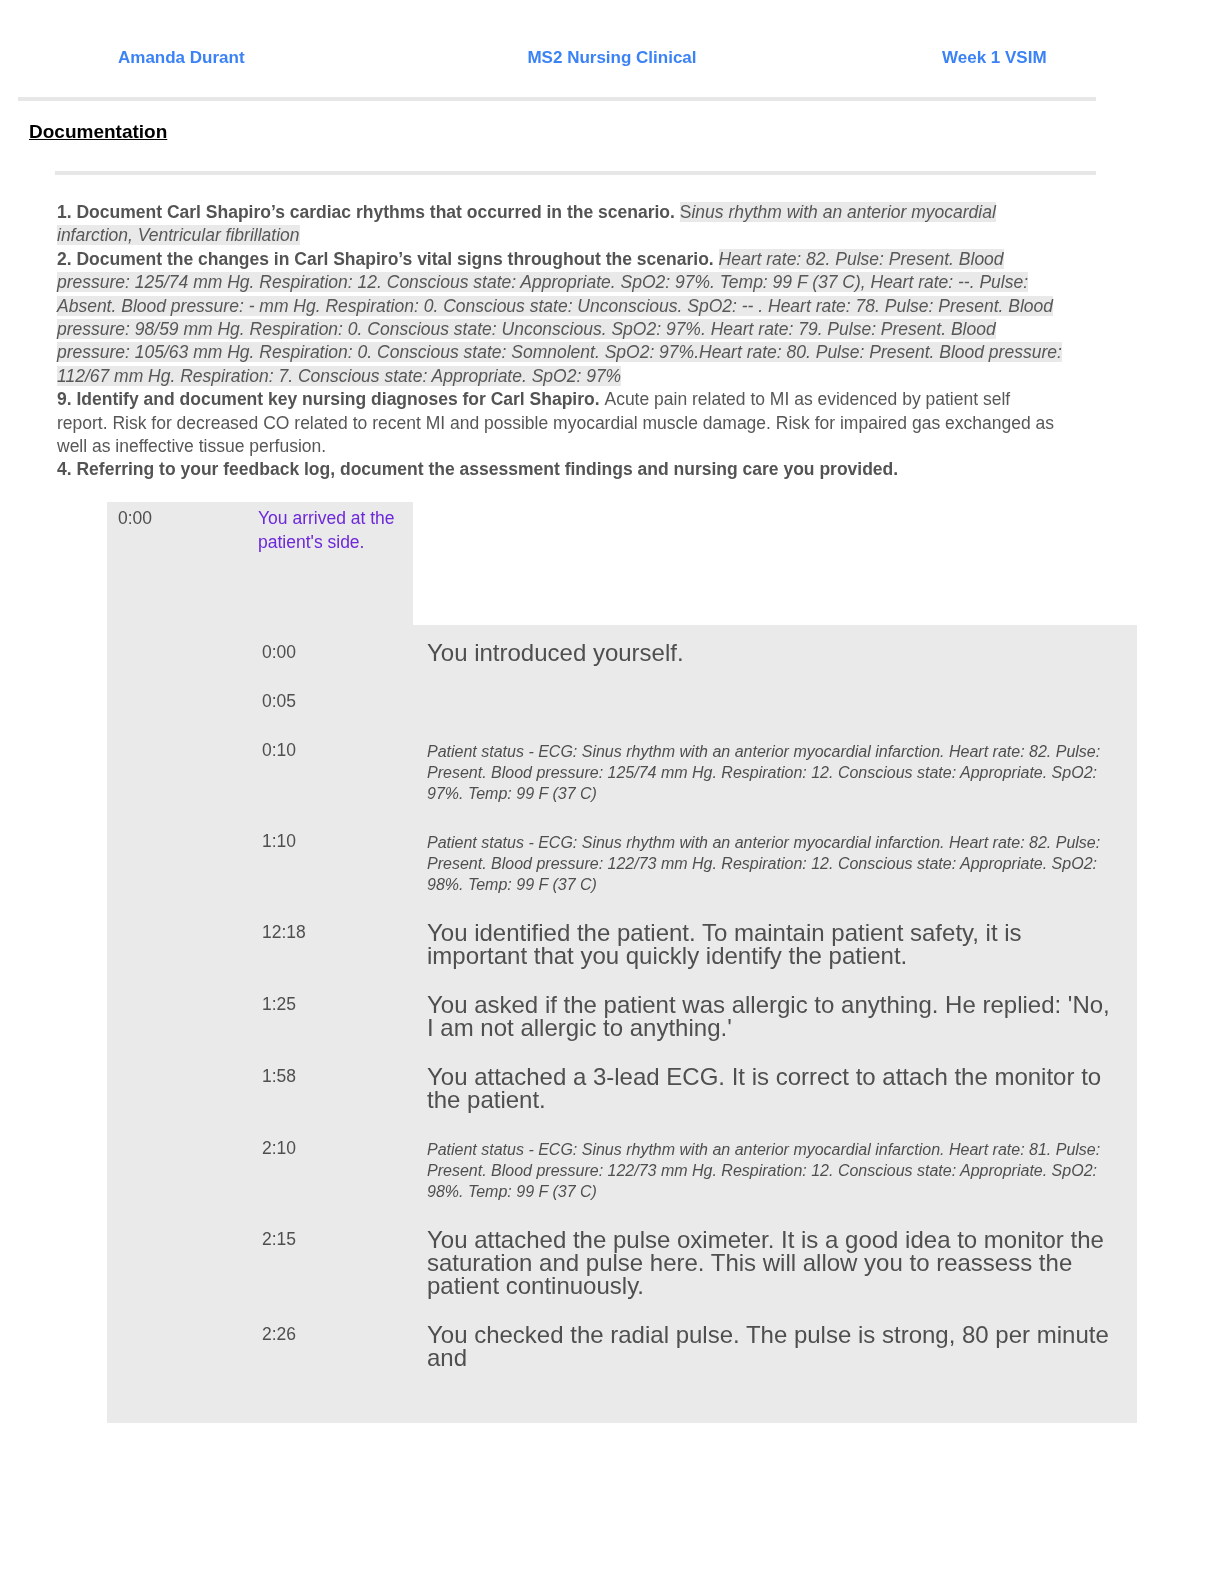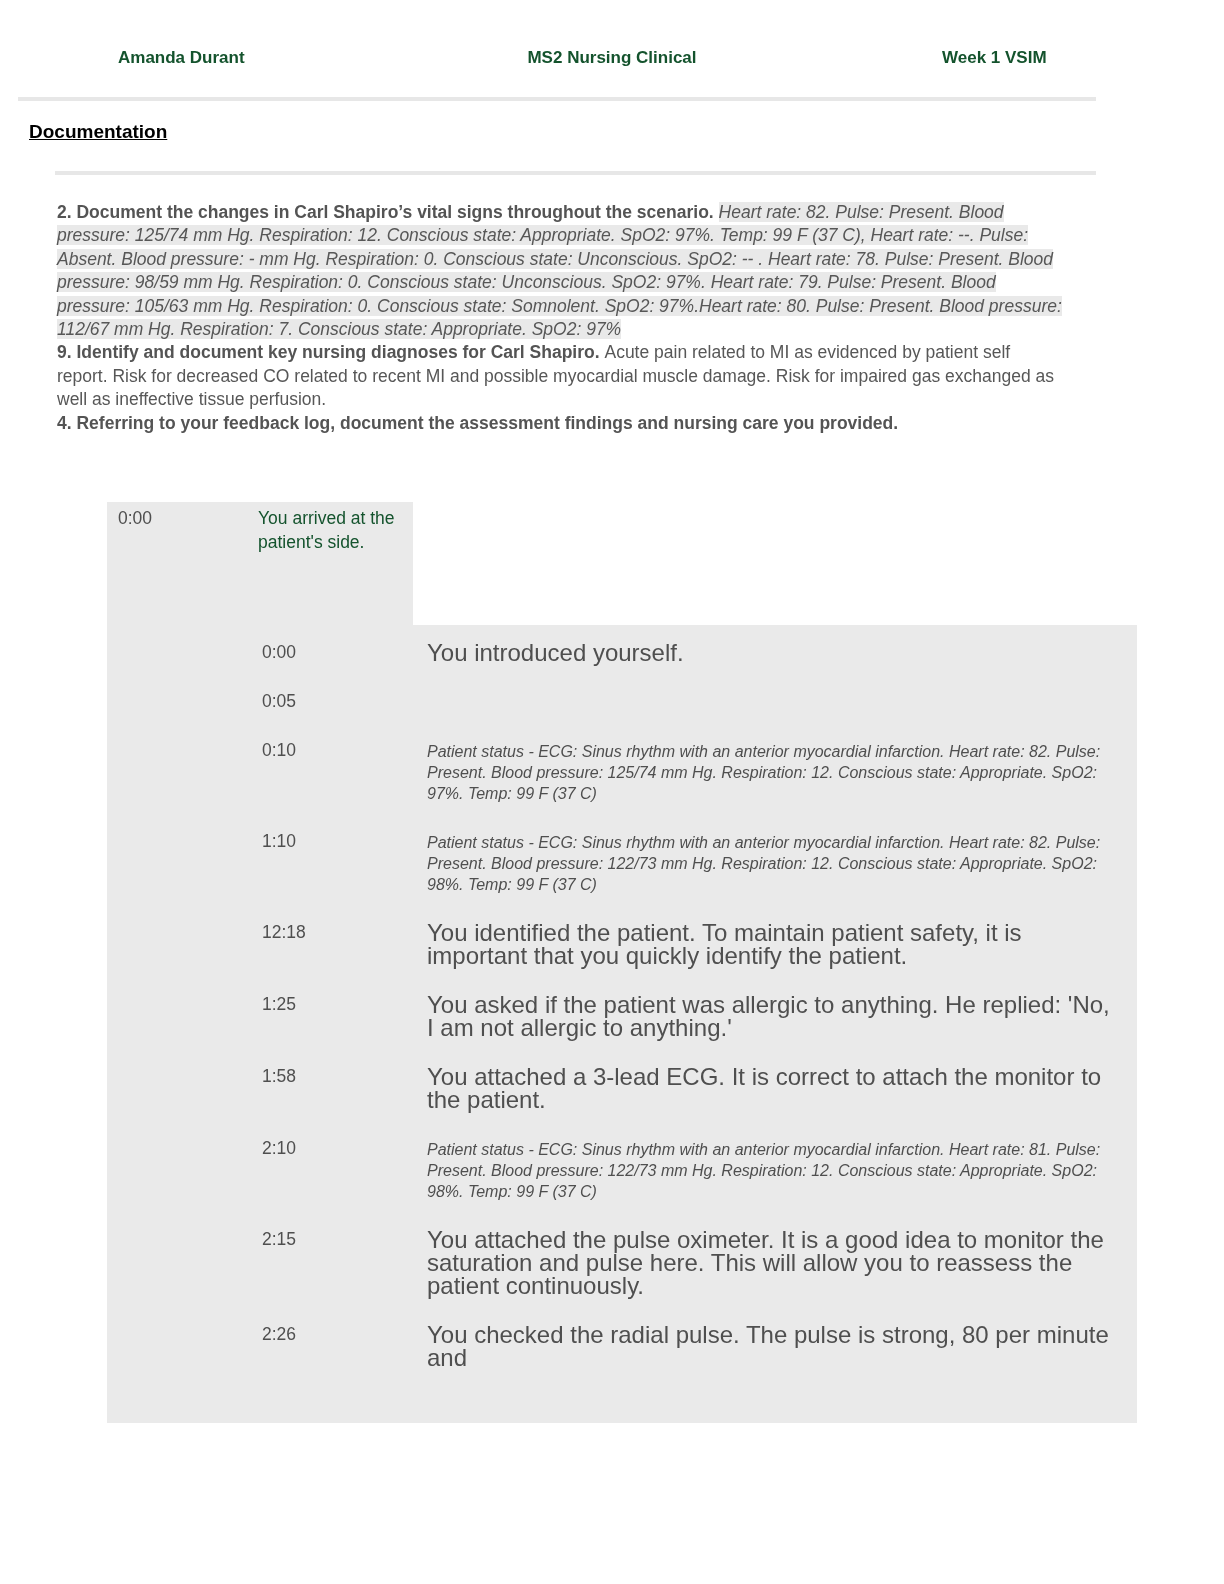--- a/index.html
+++ b/index.html
@@ -5,21 +5,21 @@
   * { margin:0; padding:0; box-sizing:border-box; }
   html,body { background:#ffffff; }
   .page {
     position:relative;
     width:1224px; height:1584px;
     background:#ffffff;
     font-family:"Liberation Sans", sans-serif;
     color:#4f4f4f;
     overflow:hidden;
   }
-  .header-item { position:absolute; top:48px; font-size:17px; font-weight:bold; color:#14532d; white-space:nowrap; }
+  .header-item { position:absolute; top:48px; font-size:17px; font-weight:bold; color:#3b82f6; white-space:nowrap; }
   .header-left   { left:118px; }
   .header-center { left:612px; transform:translateX(-50%); }
   .header-right  { left:942px; }
   .rule { position:absolute; height:4px; background:#e7e7e7; }
   .rule-1 { left:18px; top:97px;  width:1078px; }
   .rule-2 { left:55px; top:171px; width:1041px; }
   .doc-title {
     position:absolute; left:22px; top:121px;
     font-size:19px; font-weight:bold; color:#000;
     text-decoration:underline;
@@ -35,21 +35,21 @@
   .plain-answer { font-style:normal; }
   
   .log-left-bg  { position:absolute; left:107px; top:502px; width:306px; height:921px; background:#eaeaea; }
   .log-main-bg  { position:absolute; left:413px; top:625px; width:724px; height:798px; background:#eaeaea; }
   .log-first-time {
     position:absolute; left:118px; top:507px;
     font-size:17.5px; line-height:23.5px; color:#4f4f4f;
   }
   .log-first-text {
     position:absolute; left:258px; top:507px; width:140px;
-    font-size:17.5px; line-height:23.5px; color:#14532d;
+    font-size:17.5px; line-height:23.5px; color:#6d28d9;
   }
   .log-entries {
     position:absolute; left:262px; top:641px; width:855px;
     display:flex; flex-direction:column; gap:26px;
   }
   .log-entry { display:flex; align-items:flex-start; }
   .log-time {
     flex:none; width:165px;
     font-size:17.5px; line-height:23px; color:#4f4f4f;
   }
@@ -68,20 +68,21 @@
 
   <div class="header-item header-left">Amanda Durant</div>
   <div class="header-item header-center">MS2 Nursing Clinical</div>
   <div class="header-item header-right">Week 1 VSIM</div>
   <div class="rule rule-1"></div>
 
   <div class="doc-title">Documentation</div>
   <div class="rule rule-2"></div>
 
   <div class="qa">
+    <div class="q-para"><span class="q-prompt">1. Document Carl Shapiro’s cardiac rhythms that occurred in the scenario. </span><span class="hl"><span class="hl-lead">S</span><span>inus rhythm with an anterior myocardial infarction, Ventricular fibrillation</span></span></div>
     <div class="q-para"><span class="q-prompt">2. Document the changes in Carl Shapiro’s vital signs throughout the scenario. </span> <span class="hl">Heart rate: 82. Pulse: Present. Blood pressure: 125/74 mm Hg. Respiration: 12. Conscious state: Appropriate. SpO2: 97%. Temp: 99 F (37 C),  Heart rate: --. Pulse: Absent. Blood pressure: - mm Hg. Respiration: 0. Conscious state: Unconscious. SpO2: -- . Heart rate: 78. Pulse: Present. Blood pressure: 98/59 mm Hg. Respiration: 0. Conscious state: Unconscious. SpO2: 97%. Heart rate: 79. Pulse: Present. Blood pressure: 105/63 mm Hg. Respiration: 0. Conscious state: Somnolent. SpO2: 97%.Heart rate: 80. Pulse: Present. Blood pressure: 112/67 mm Hg. Respiration: 7. Conscious state: Appropriate. SpO2: 97%</span></div>
     <div class="q-para"><span class="q-prompt">9. Identify and document key nursing diagnoses for Carl Shapiro. </span><span class="plain-answer">Acute pain related to MI as evidenced by patient self report. Risk for decreased CO related to recent MI and possible myocardial muscle damage. Risk for impaired gas exchanged as well as ineffective tissue perfusion.</span></div>
     <div class="q-para"><span class="q-prompt">4. Referring to your feedback log, document the assessment findings and nursing care you provided.</span></div>
   </div>
 
   <div class="log-left-bg"></div>
   <div class="log-main-bg"></div>
 
   <div class="log-first-time">0:00</div>
   <div class="log-first-text">You arrived at the patient's side.</div>

